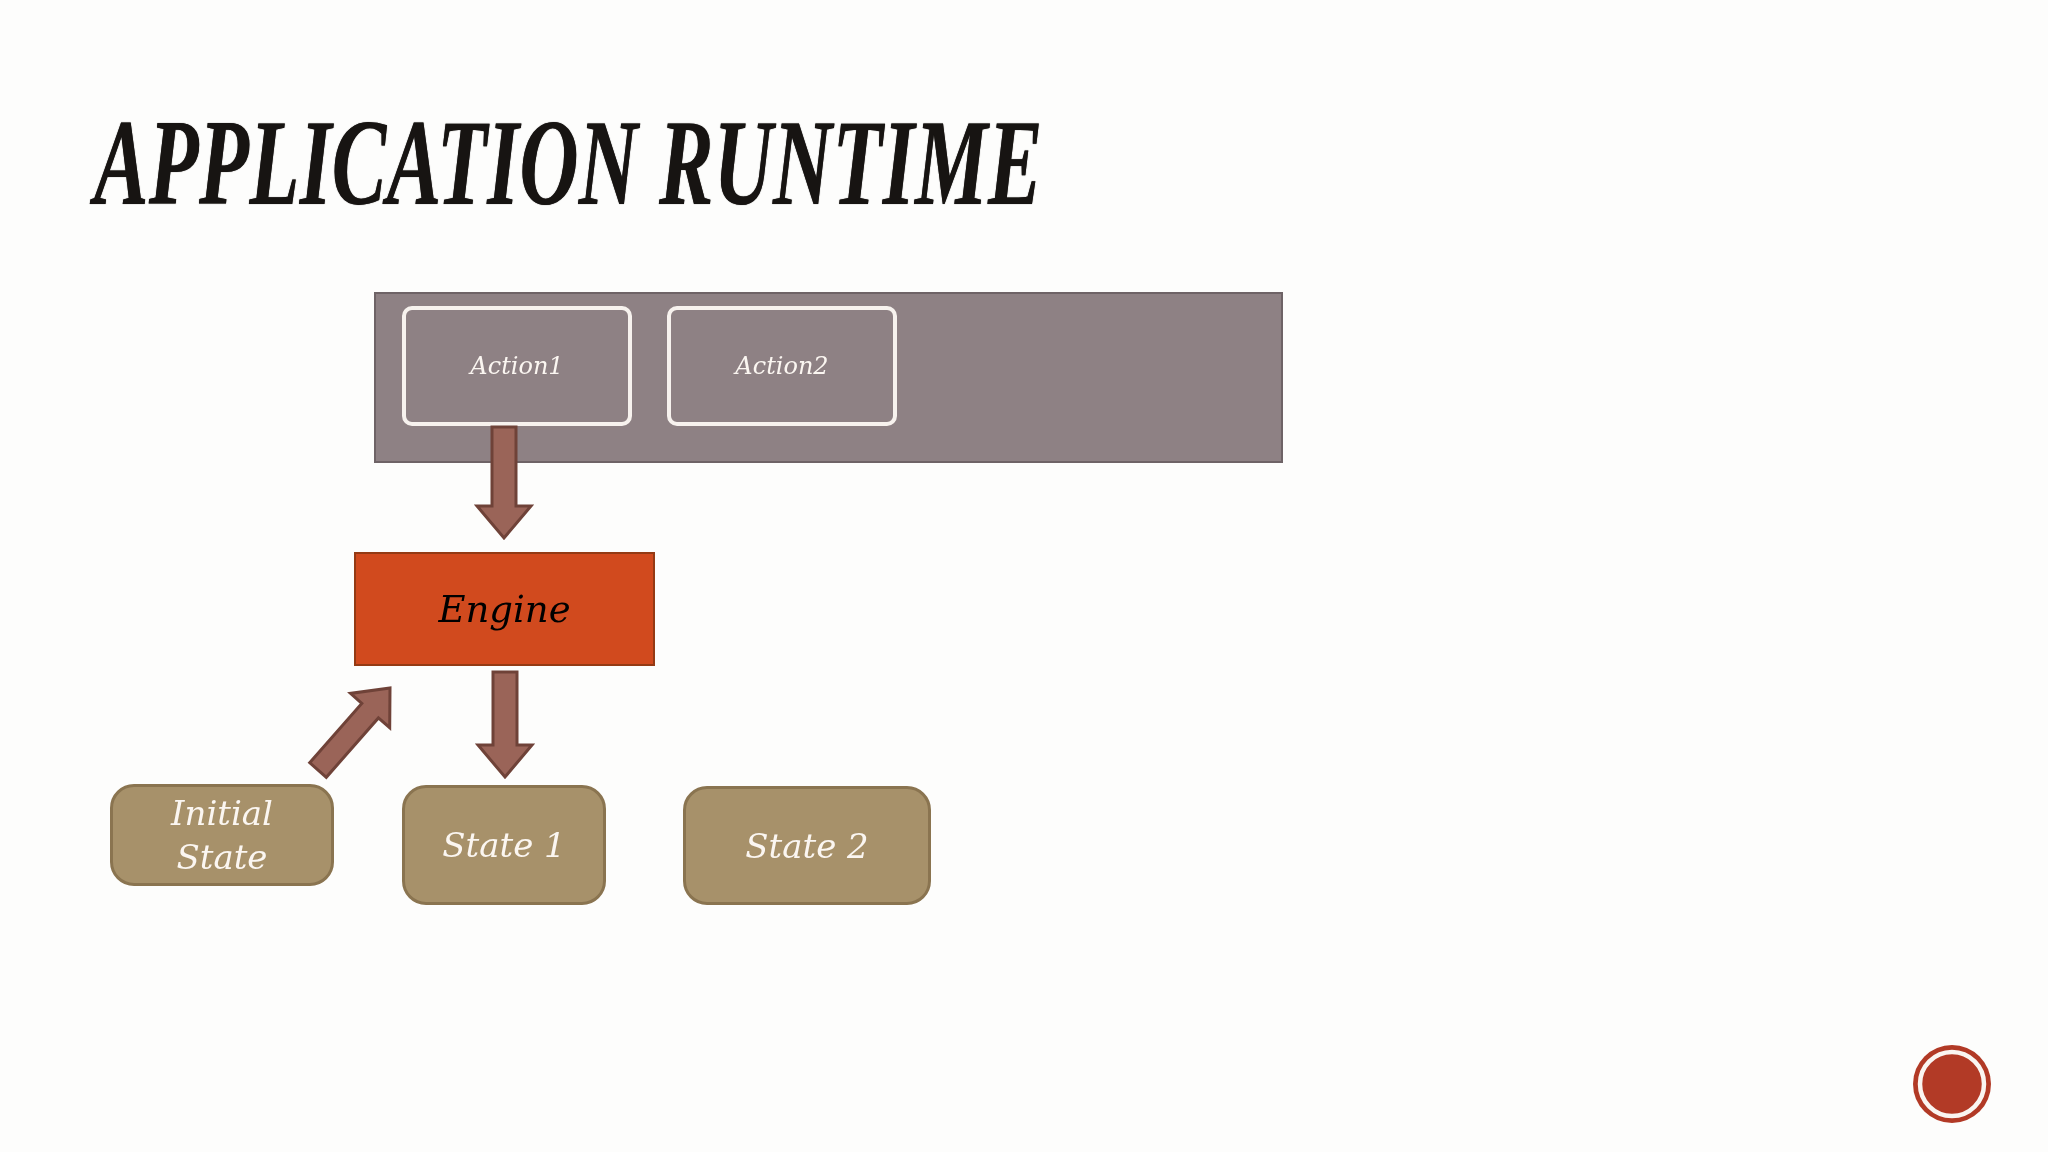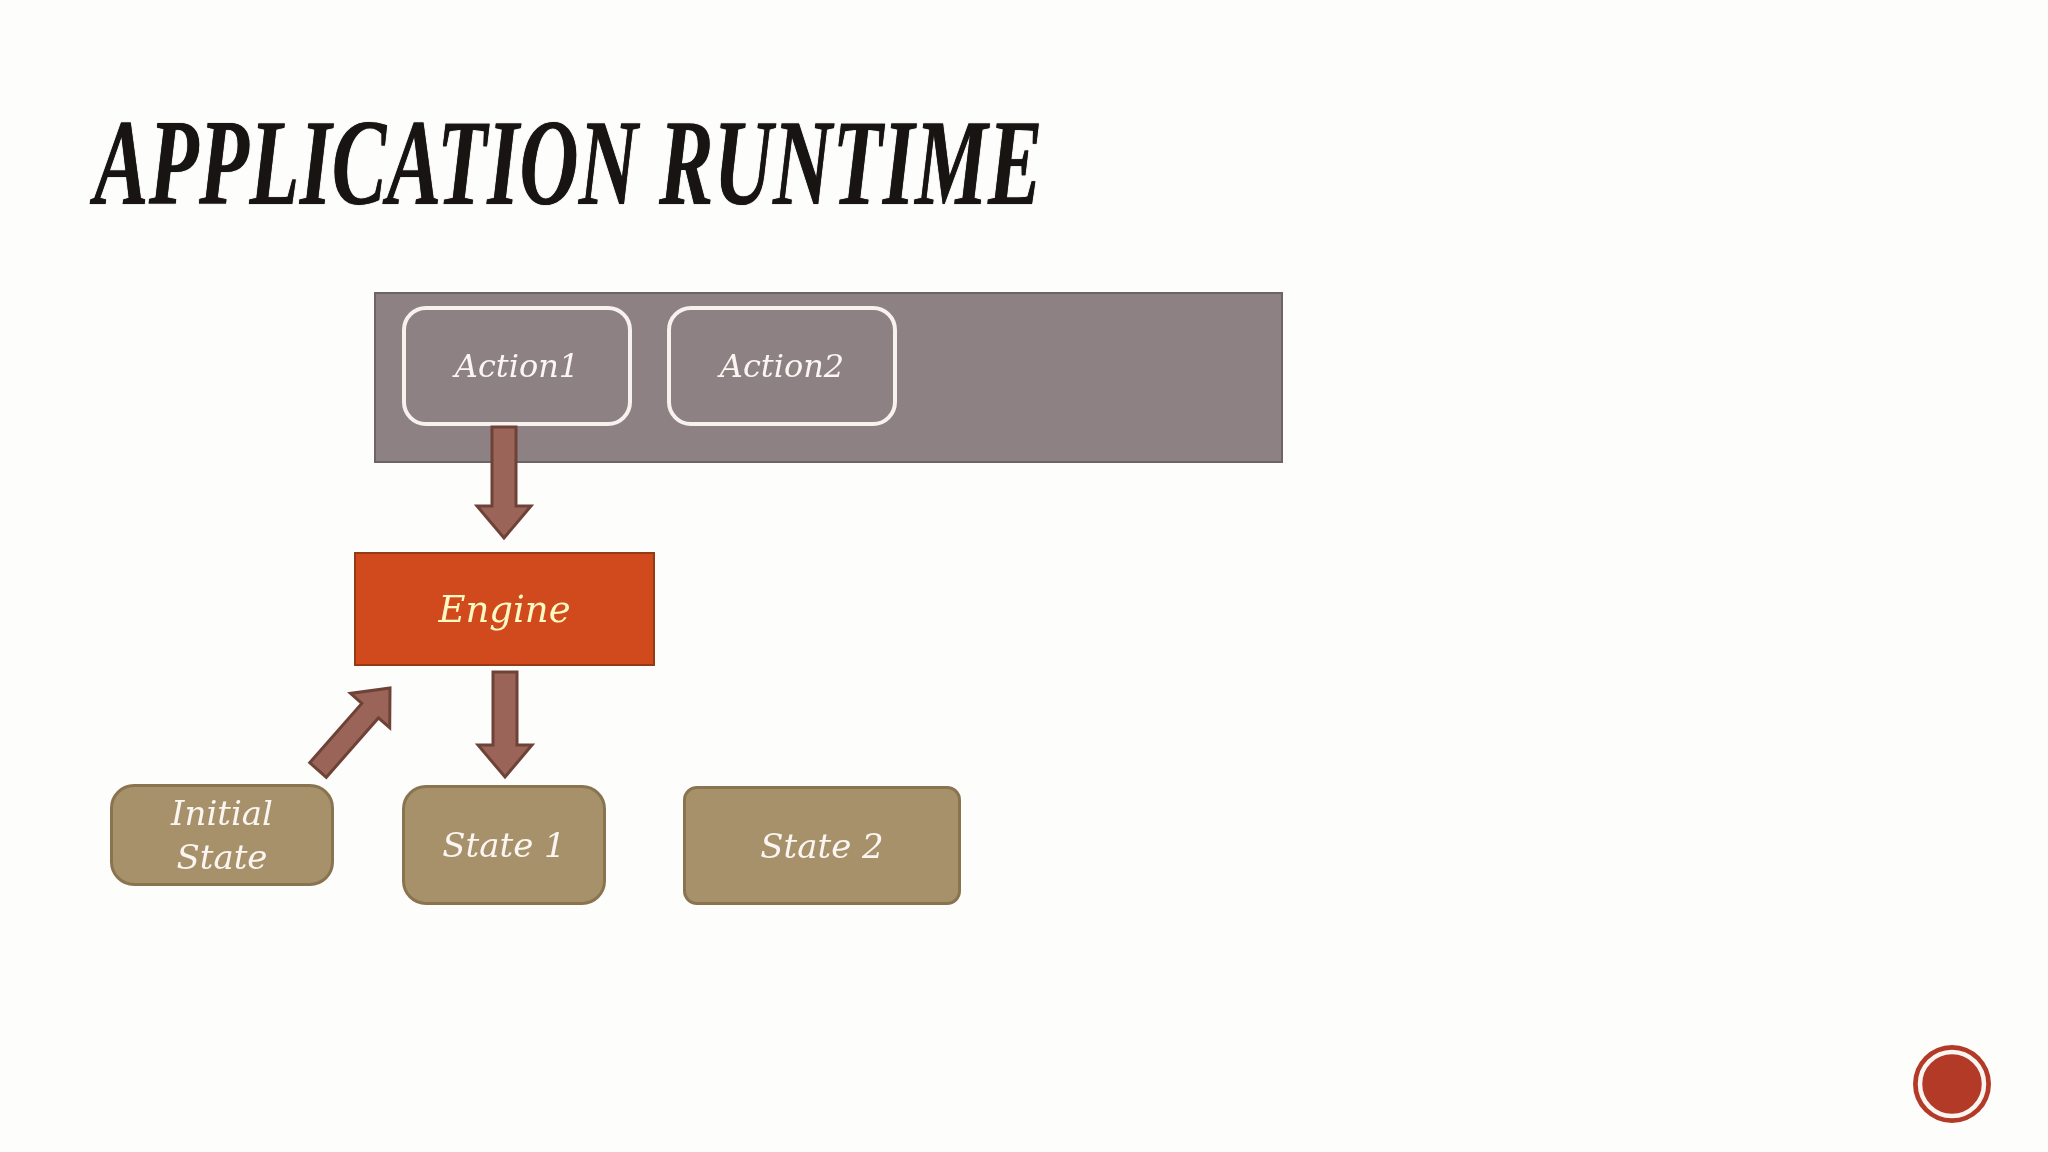--- a/index.html
+++ b/index.html
@@ -22,47 +22,47 @@
     text-shadow:0 0 1px #171412;
   }
 
   
   .actions-container{
     position:absolute;left:374px;top:292px;width:909px;height:171px;
     background:#8e8184;border:2px solid #6e6366;box-sizing:border-box;
   }
   .action-box{
     position:absolute;top:12px;width:230px;height:120px;box-sizing:border-box;
-    border:4px solid #f7f2ee;border-radius:24px;
+    border:4px solid #f7f2ee;border-radius:10px;
     display:flex;align-items:center;justify-content:center;
-    color:#fbf6f1;font-size:32px;
+    color:#fbf6f1;font-size:24px;
   }
   .action-1{left:26px;}
   .action-2{left:291px;align-items:center;}
   .action-3{left:589px;}
 
   
   .engine-box{
     position:absolute;left:354px;top:552px;width:301px;height:114px;box-sizing:border-box;
     background:#d14a1e;border:2px solid #943a14;
     display:flex;align-items:center;justify-content:center;
-    color:#fef9c3;font-size:37px;
+    color:#000000;font-size:37px;
   }
 
   
   .state-box{
     position:absolute;box-sizing:border-box;
     background:#a7916a;border:3px solid #8a7450;border-radius:24px;
     display:flex;align-items:center;justify-content:center;
     color:#fbf6f1;font-size:34px;text-align:center;
   }
   .state-initial{left:110px;top:784px;width:224px;height:102px;}
   .state-initial .label{width:130px;line-height:1.3;}
   .state-1{left:402px;top:785px;width:204px;height:120px;}
-  .state-2{left:683px;top:786px;width:278px;height:119px;border-radius:14px;}
+  .state-2{left:683px;top:786px;width:248px;height:119px;}
 
   .arrows-layer{position:absolute;left:0;top:0;pointer-events:none;}
 </style>
 </head>
 <body>
 
 <div class="slide">
 
   <h1 class="title">APPLICATION RUNTIME</h1>
 

